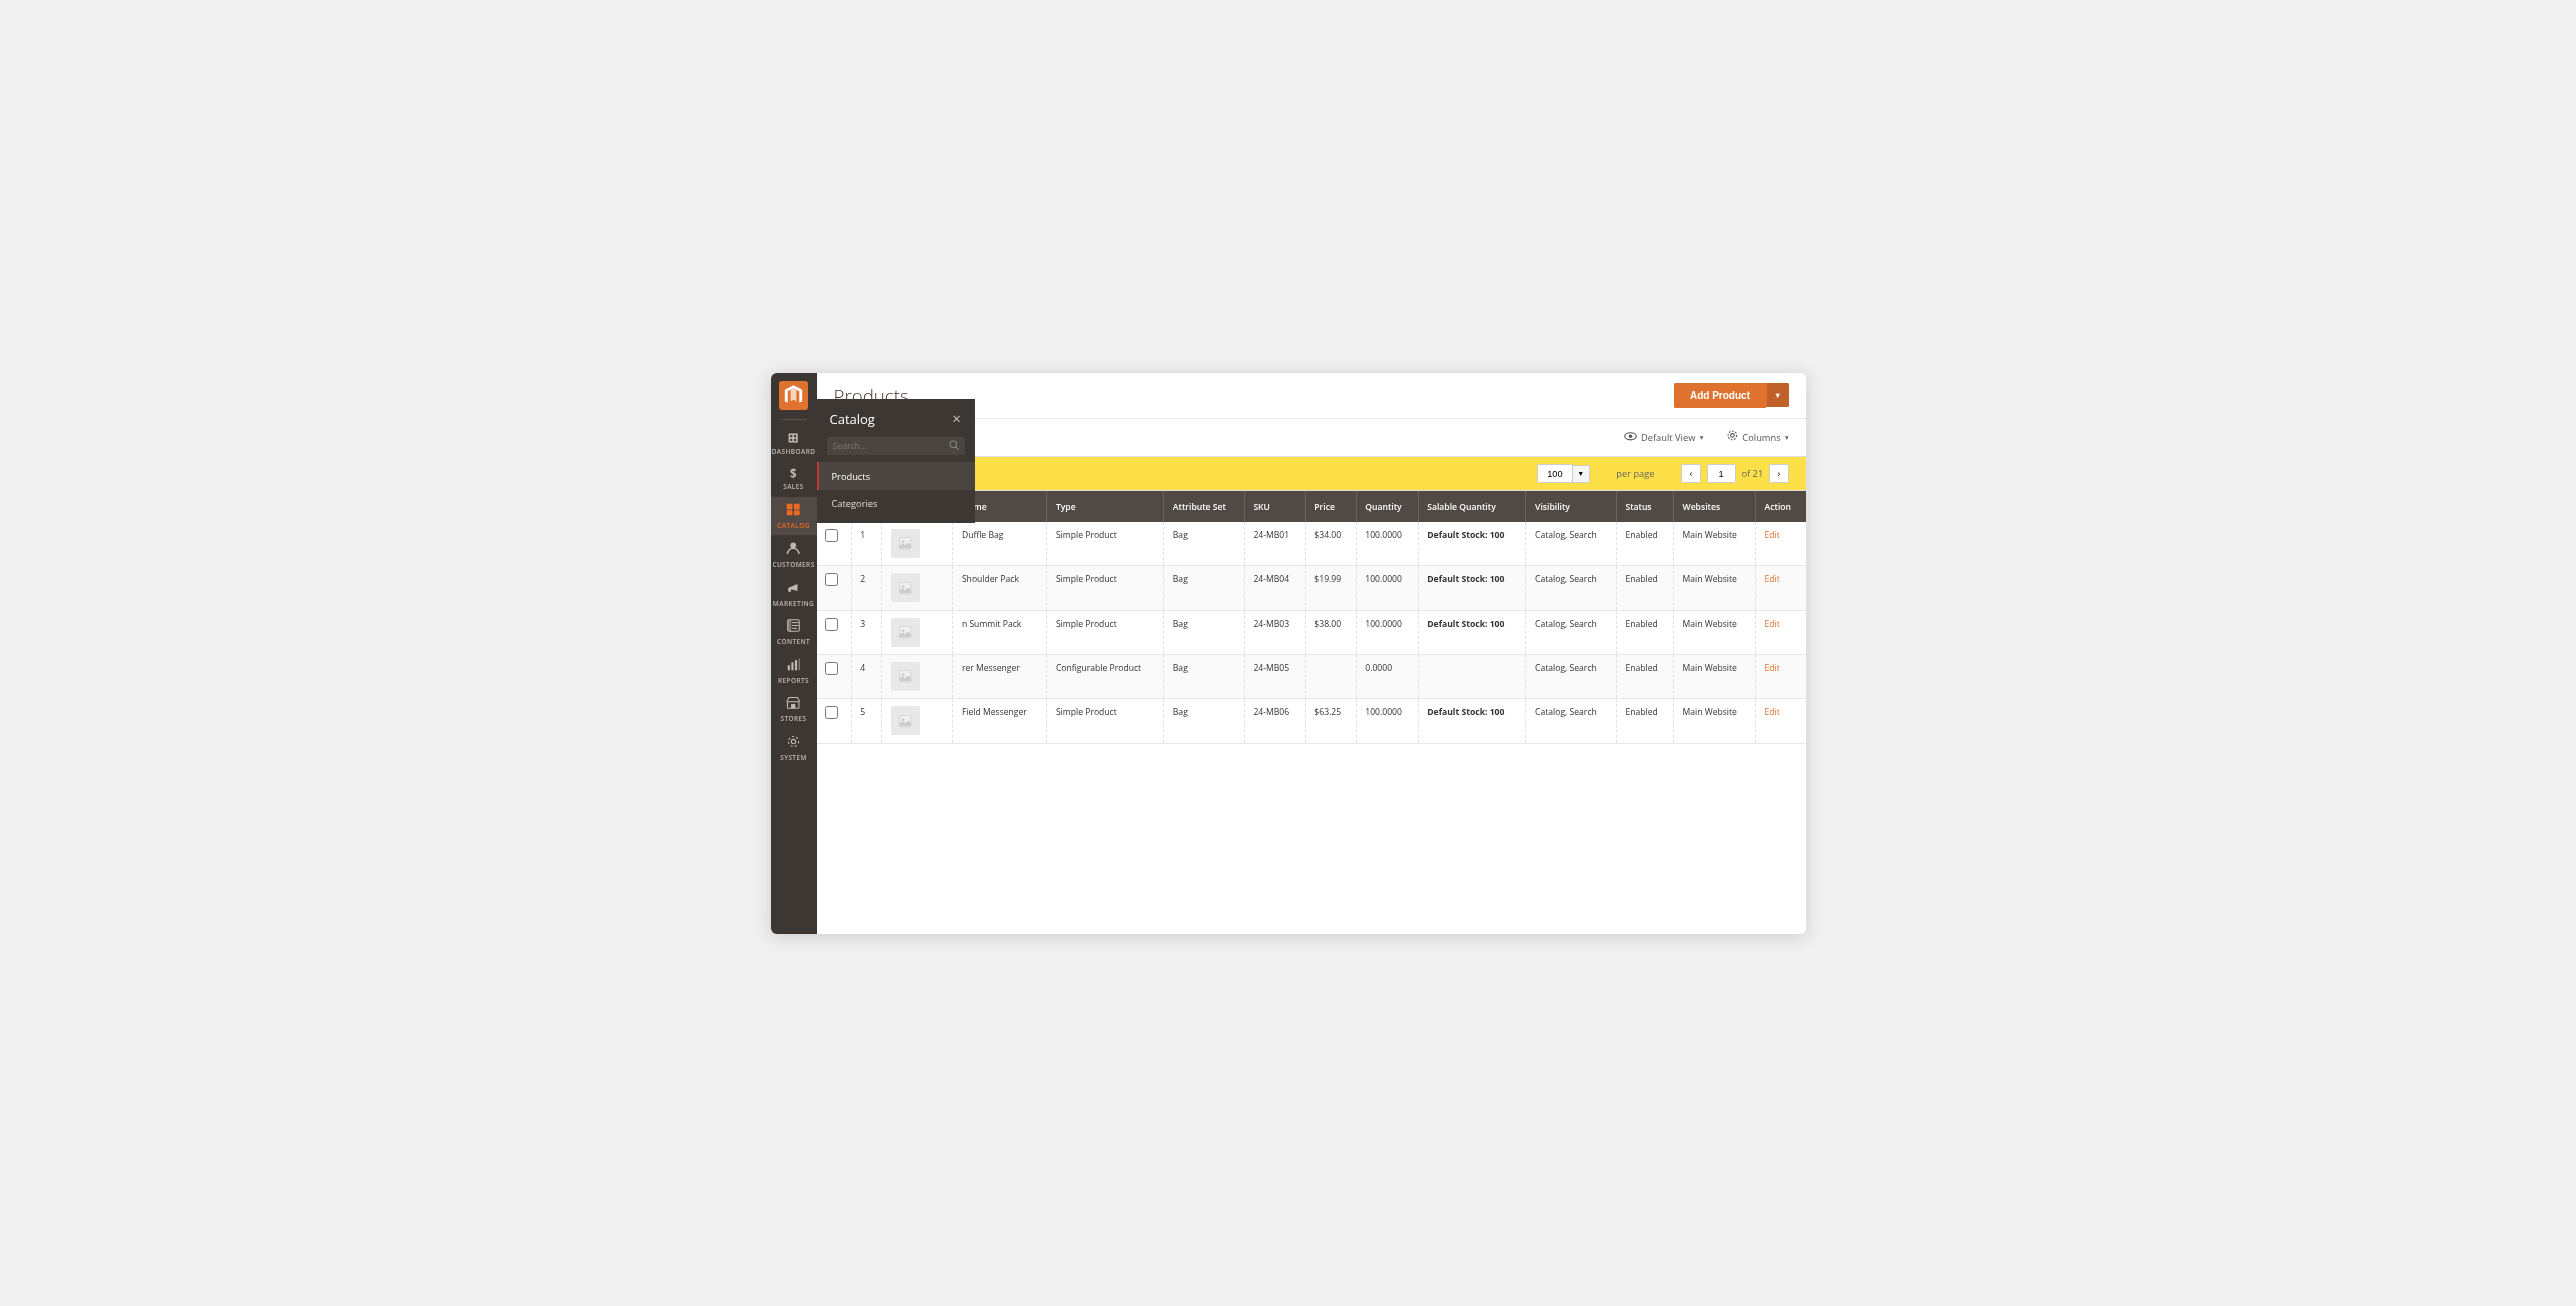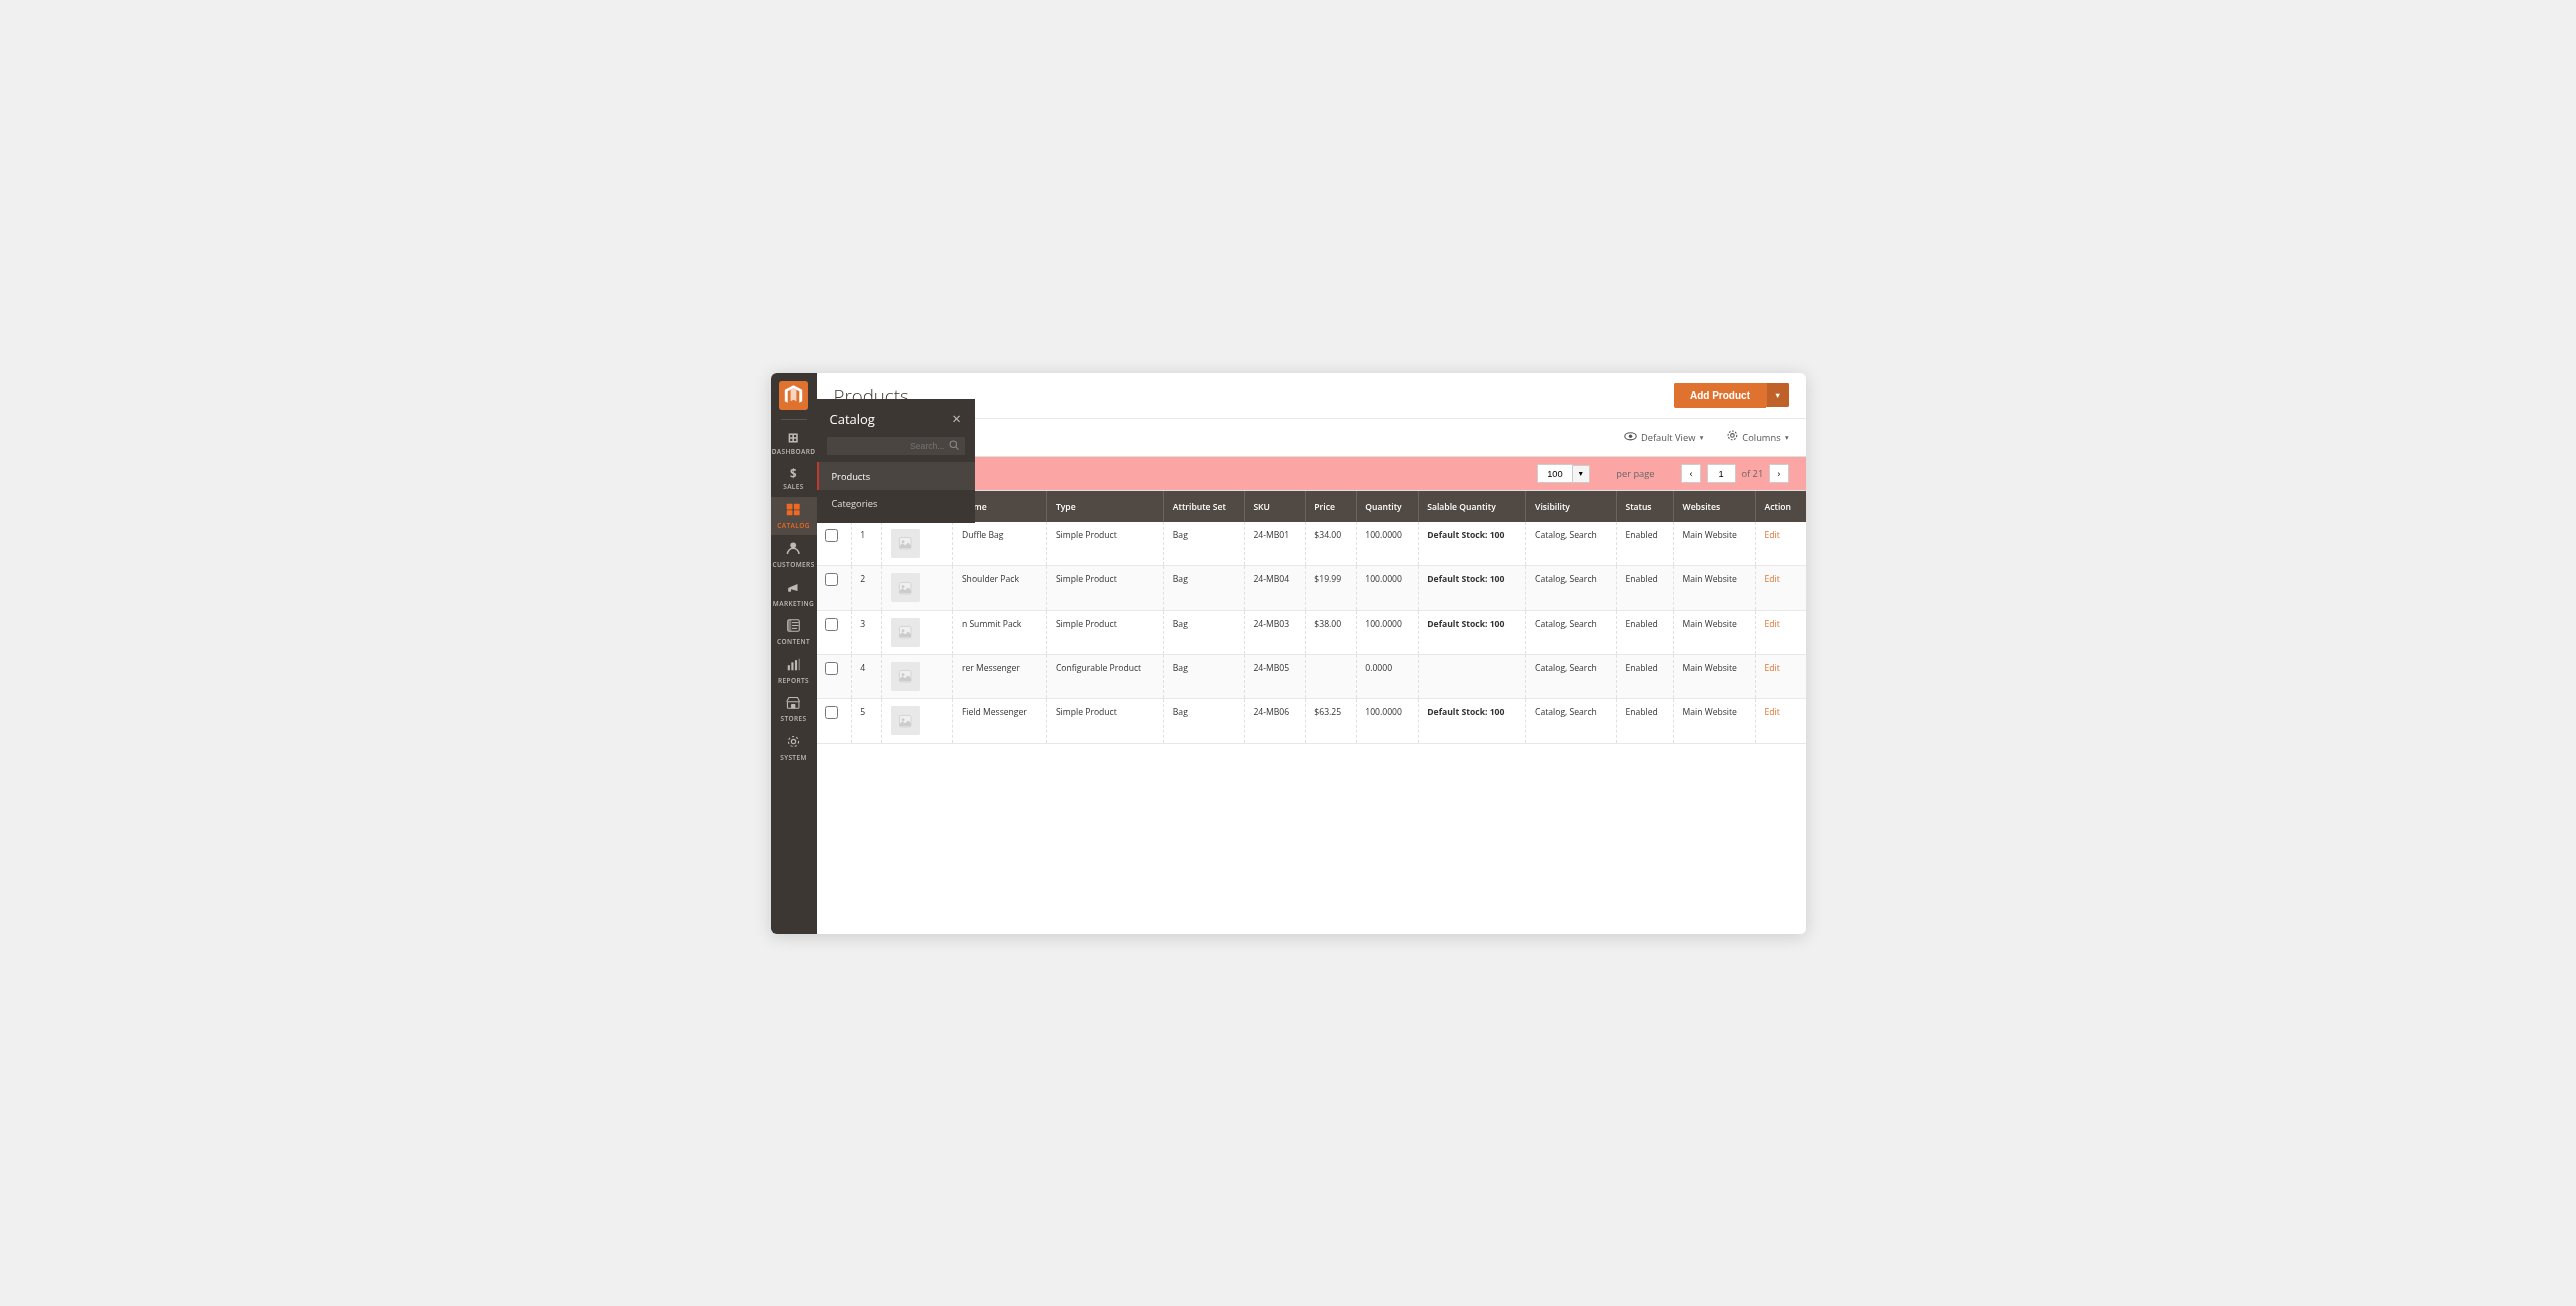--- a/index.html
+++ b/index.html
@@ -95,21 +95,20 @@
     .catalog-search-input {
       width: 100%;
       background: #4a4540;
       border: none;
       border-radius: 1.4px;
       padding: 4.3px 20px 4.3px 5.8px;
       color: #ccc;
       font-size: 8.6px;
       outline: none;
       position: relative;
-      text-align: right;
     }
     .catalog-search-wrap {
       position: relative;
     }
     .catalog-search-icon {
       position: absolute;
       right: 5.8px;
       top: 50%;
       transform: translateY(-50%);
       color: #888;
@@ -222,21 +221,21 @@
       display: flex;
       align-items: center;
       gap: 4.3px;
       font-size: 9.3px;
       color: #555;
       cursor: pointer;
     }
 
     
     .pagination-row {
-      background: #fca5a5;
+      background: #fde047;
       padding: 7.2px 17px;
       display: flex;
       align-items: center;
       justify-content: space-between;
       border-bottom: 0.7px solid #e0e0e0;
     }
     .records-count {
       font-size: 9.3px;
       color: #666;
     }

